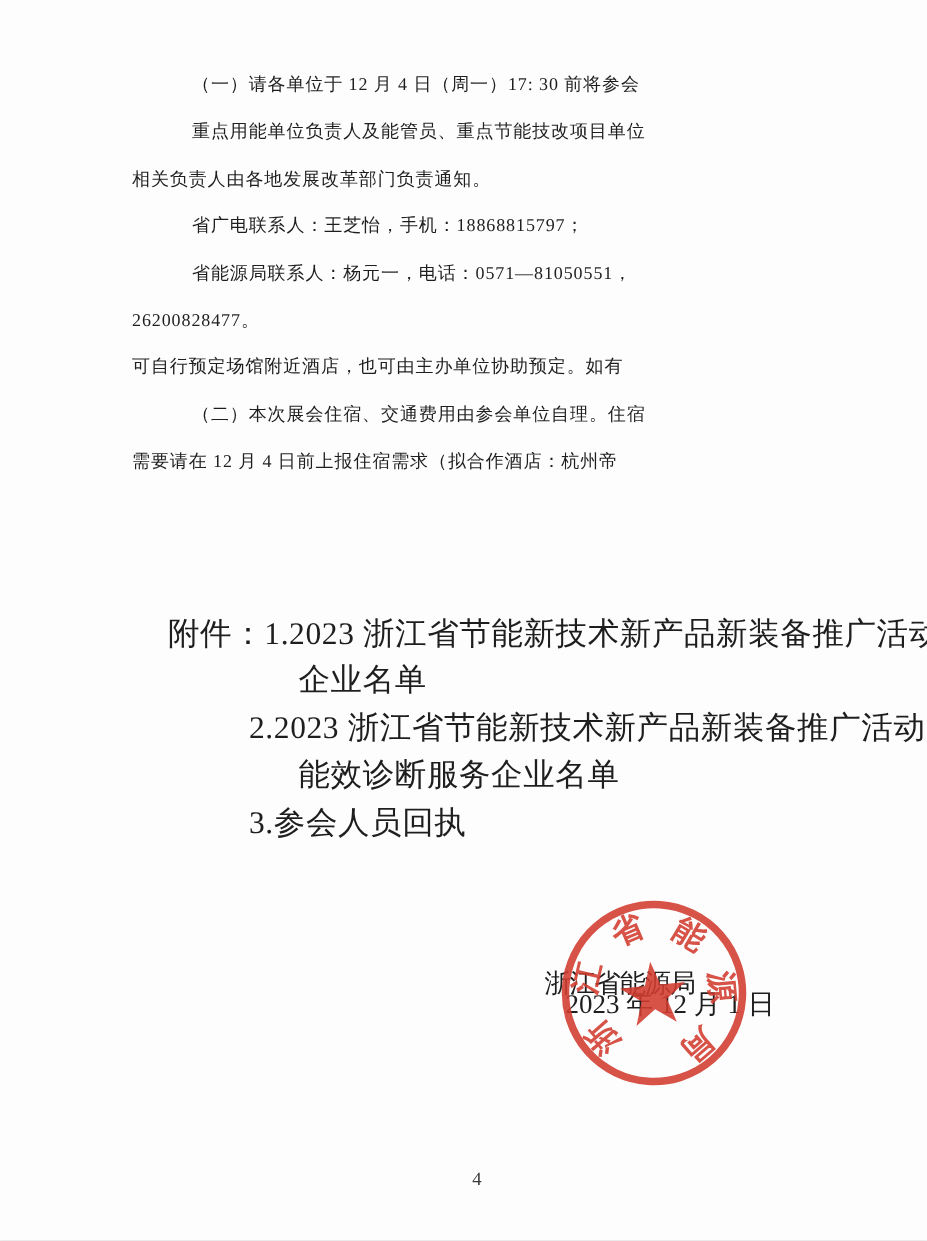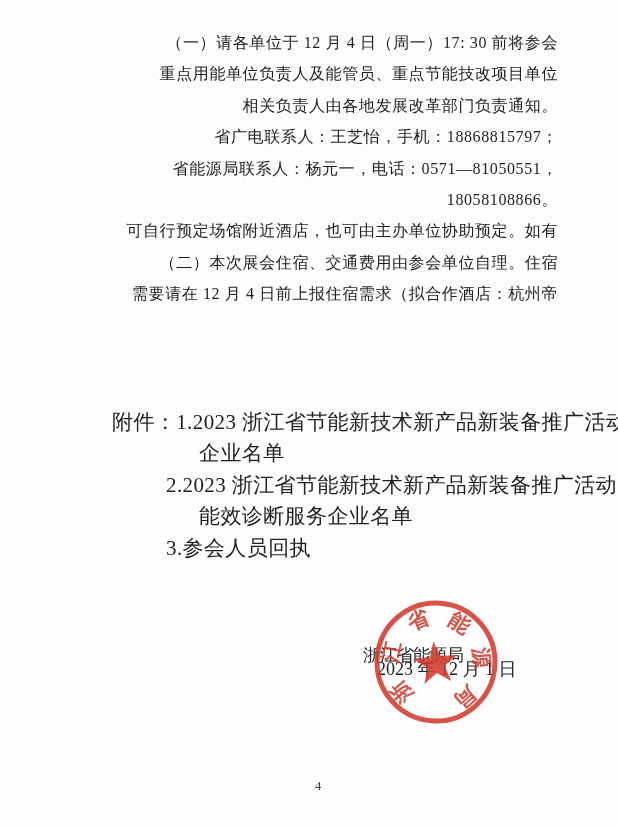--- a/index.html
+++ b/index.html
@@ -7,23 +7,22 @@
     position:relative;
     width:618px;height:827px;
     background:#fdfdfd;
     overflow:hidden;
     font-family:"Liberation Serif","DejaVu Serif",serif;
     color:#1e1e1e;
     box-shadow:0 0 4px rgba(0,0,0,.15);
   }
   
   .body-block{
-    position:absolute;left:88px;top:27px;width:470px;
-    font-size:16px;
-    text-align:right;
+    position:absolute;left:88px;top:41px;width:470px;
+    font-size:12px;
   }
   .body-block .line{
     height:31.4px;line-height:31.4px;
     white-space:nowrap;
     letter-spacing:0.6px;
   }
   .body-block .line.indent{padding-left:40px;}
   
   .att-block{
     position:absolute;left:112px;top:407px;width:480px;
@@ -62,21 +61,21 @@
 <body>
 
 <div class="page">
 
   <div class="body-block">
       <div class="line indent">（一）请各单位于 12 月 4 日（周一）17: 30 前将参会</div>
       <div class="line indent">重点用能单位负责人及能管员、重点节能技改项目单位</div>
       <div class="line flush">相关负责人由各地发展改革部门负责通知。</div>
       <div class="line indent">省广电联系人：王芝怡，手机：18868815797；</div>
       <div class="line indent">省能源局联系人：杨元一，电话：0571—81050551，</div>
-      <div class="line flush">18058108866。</div>
+      <div class="line flush">26200828477。</div>
       <div class="line flush">可自行预定场馆附近酒店，也可由主办单位协助预定。如有</div>
       <div class="line indent">（二）本次展会住宿、交通费用由参会单位自理。住宿</div>
       <div class="line flush">需要请在 12 月 4 日前上报住宿需求（拟合作酒店：杭州帝</div>
     </div>
 
   <div class="att-block">
       <div class="line label">附件：1.2023 浙江省节能新技术新产品新装备推广活动</div>
       <div class="line cont">企业名单</div>
       <div class="line item">2.2023 浙江省节能新技术新产品新装备推广活动</div>
       <div class="line cont">能效诊断服务企业名单</div>

